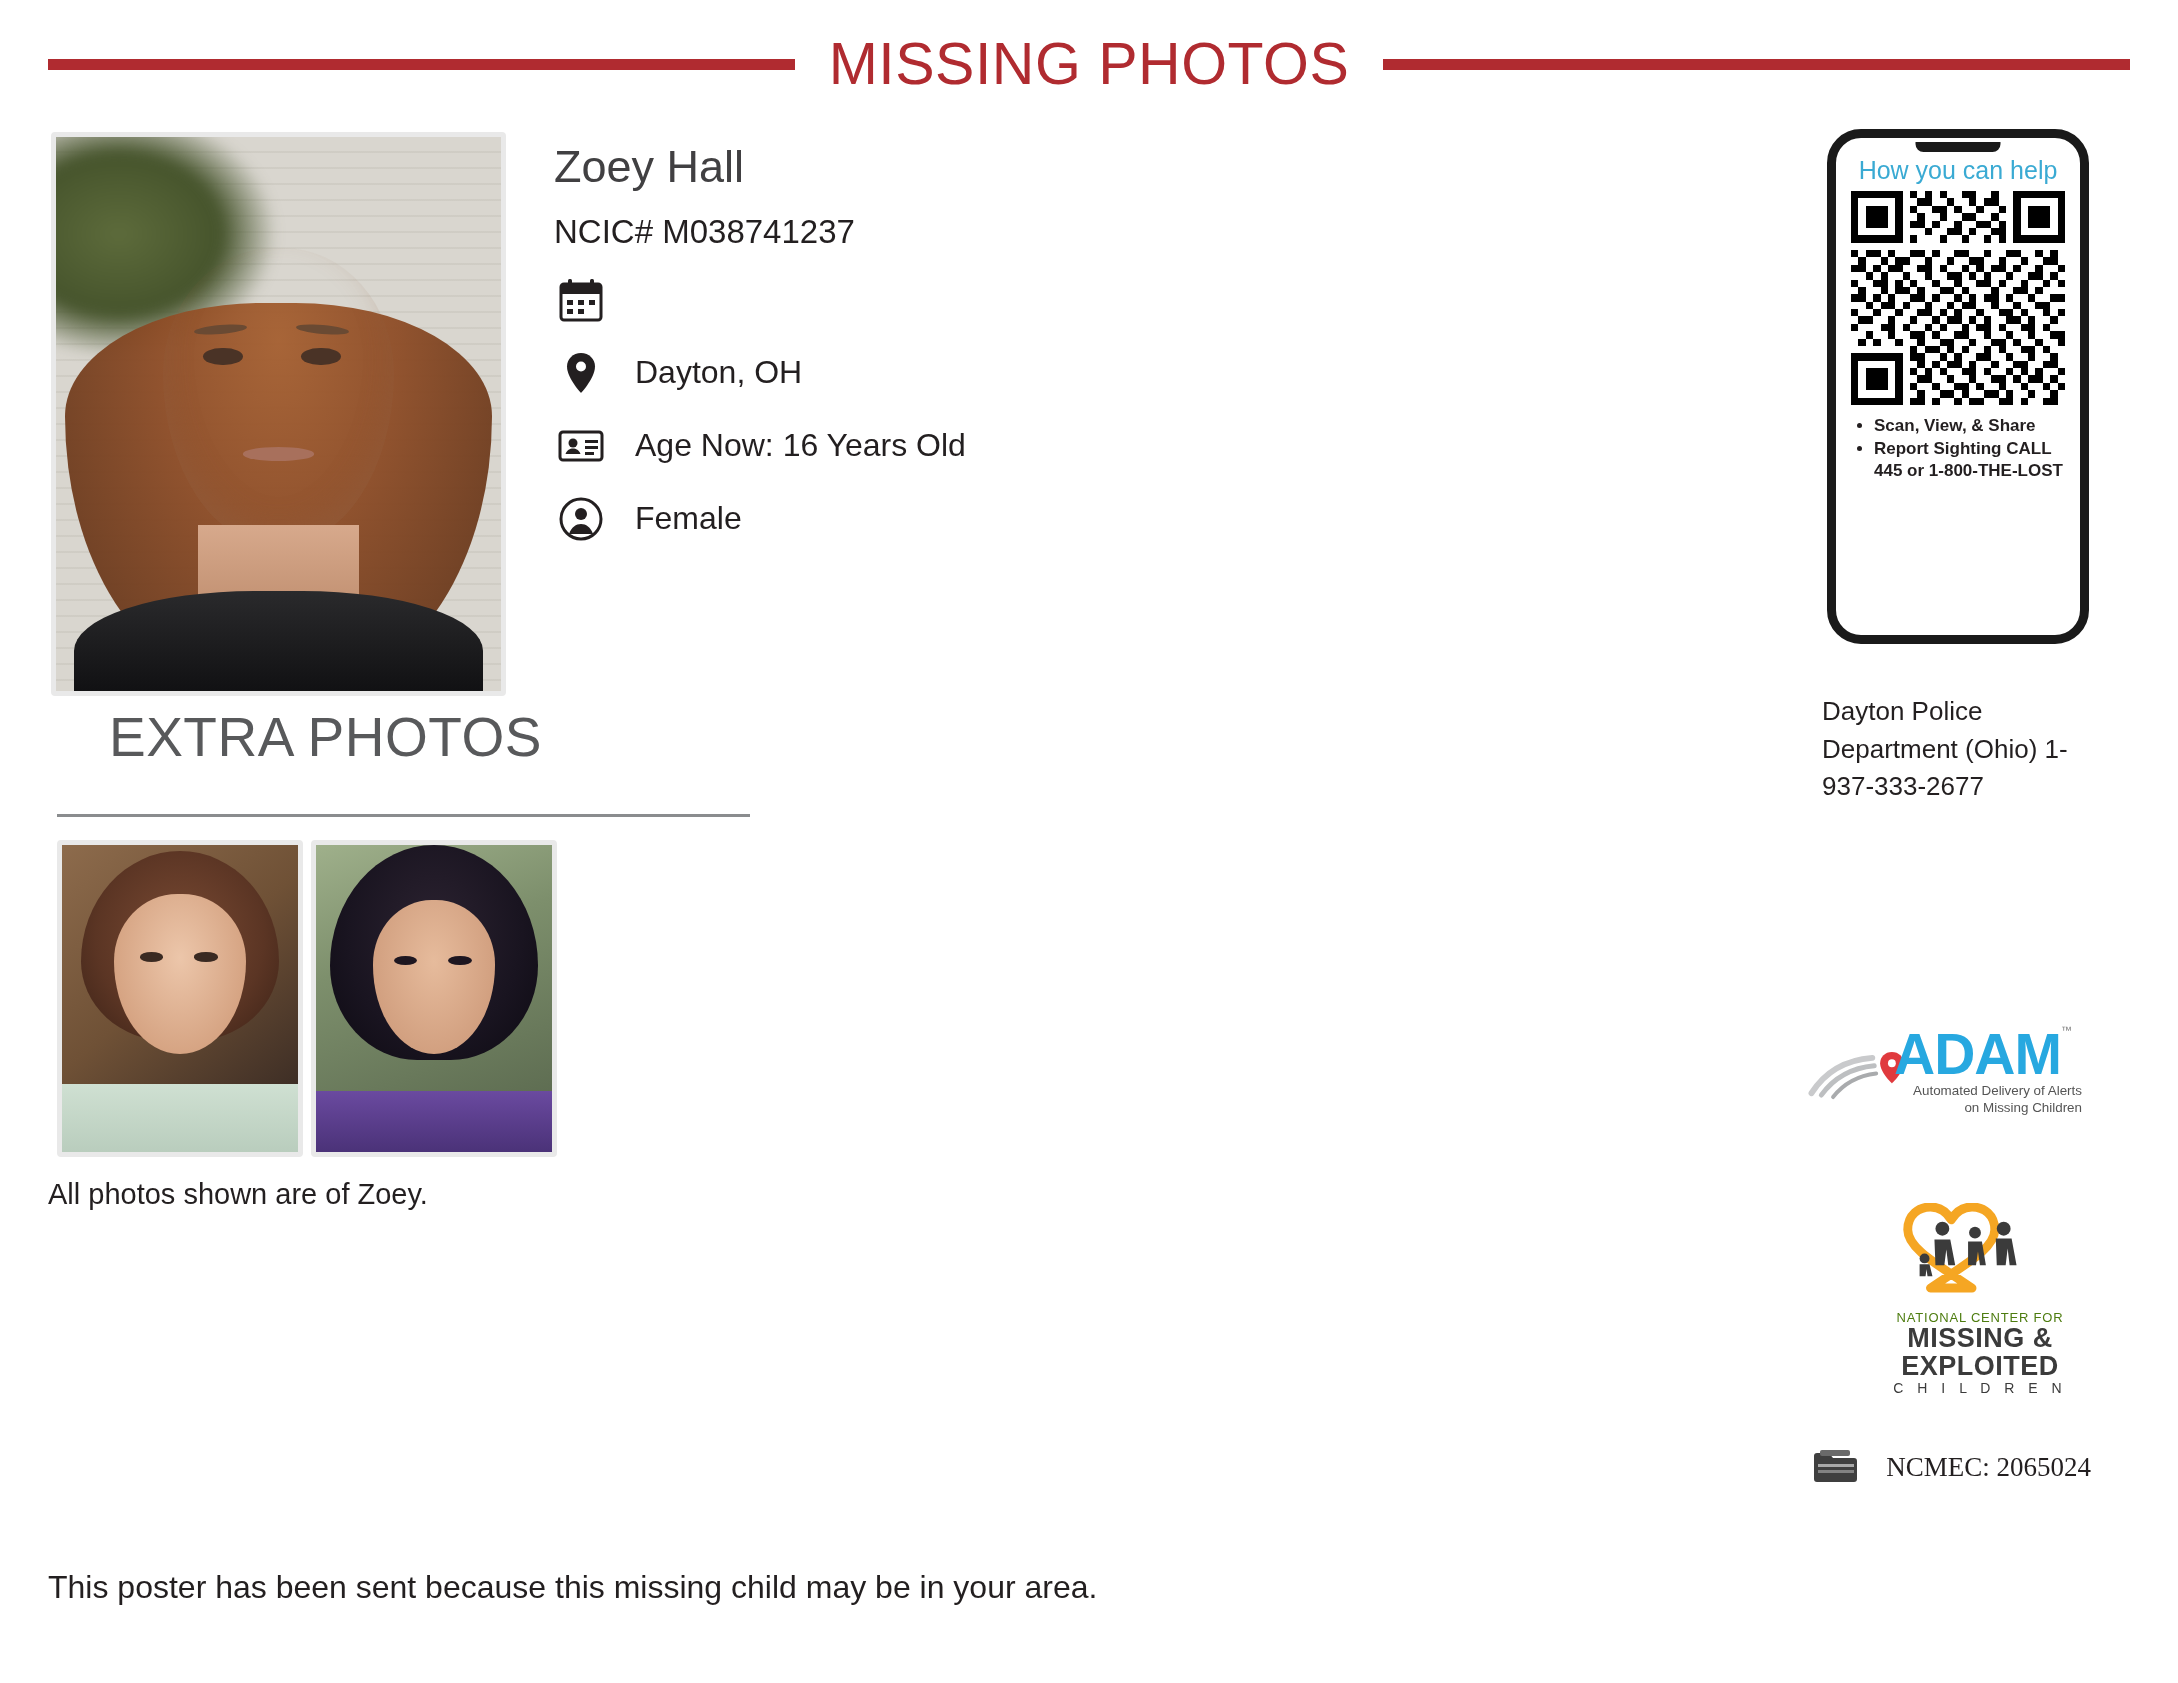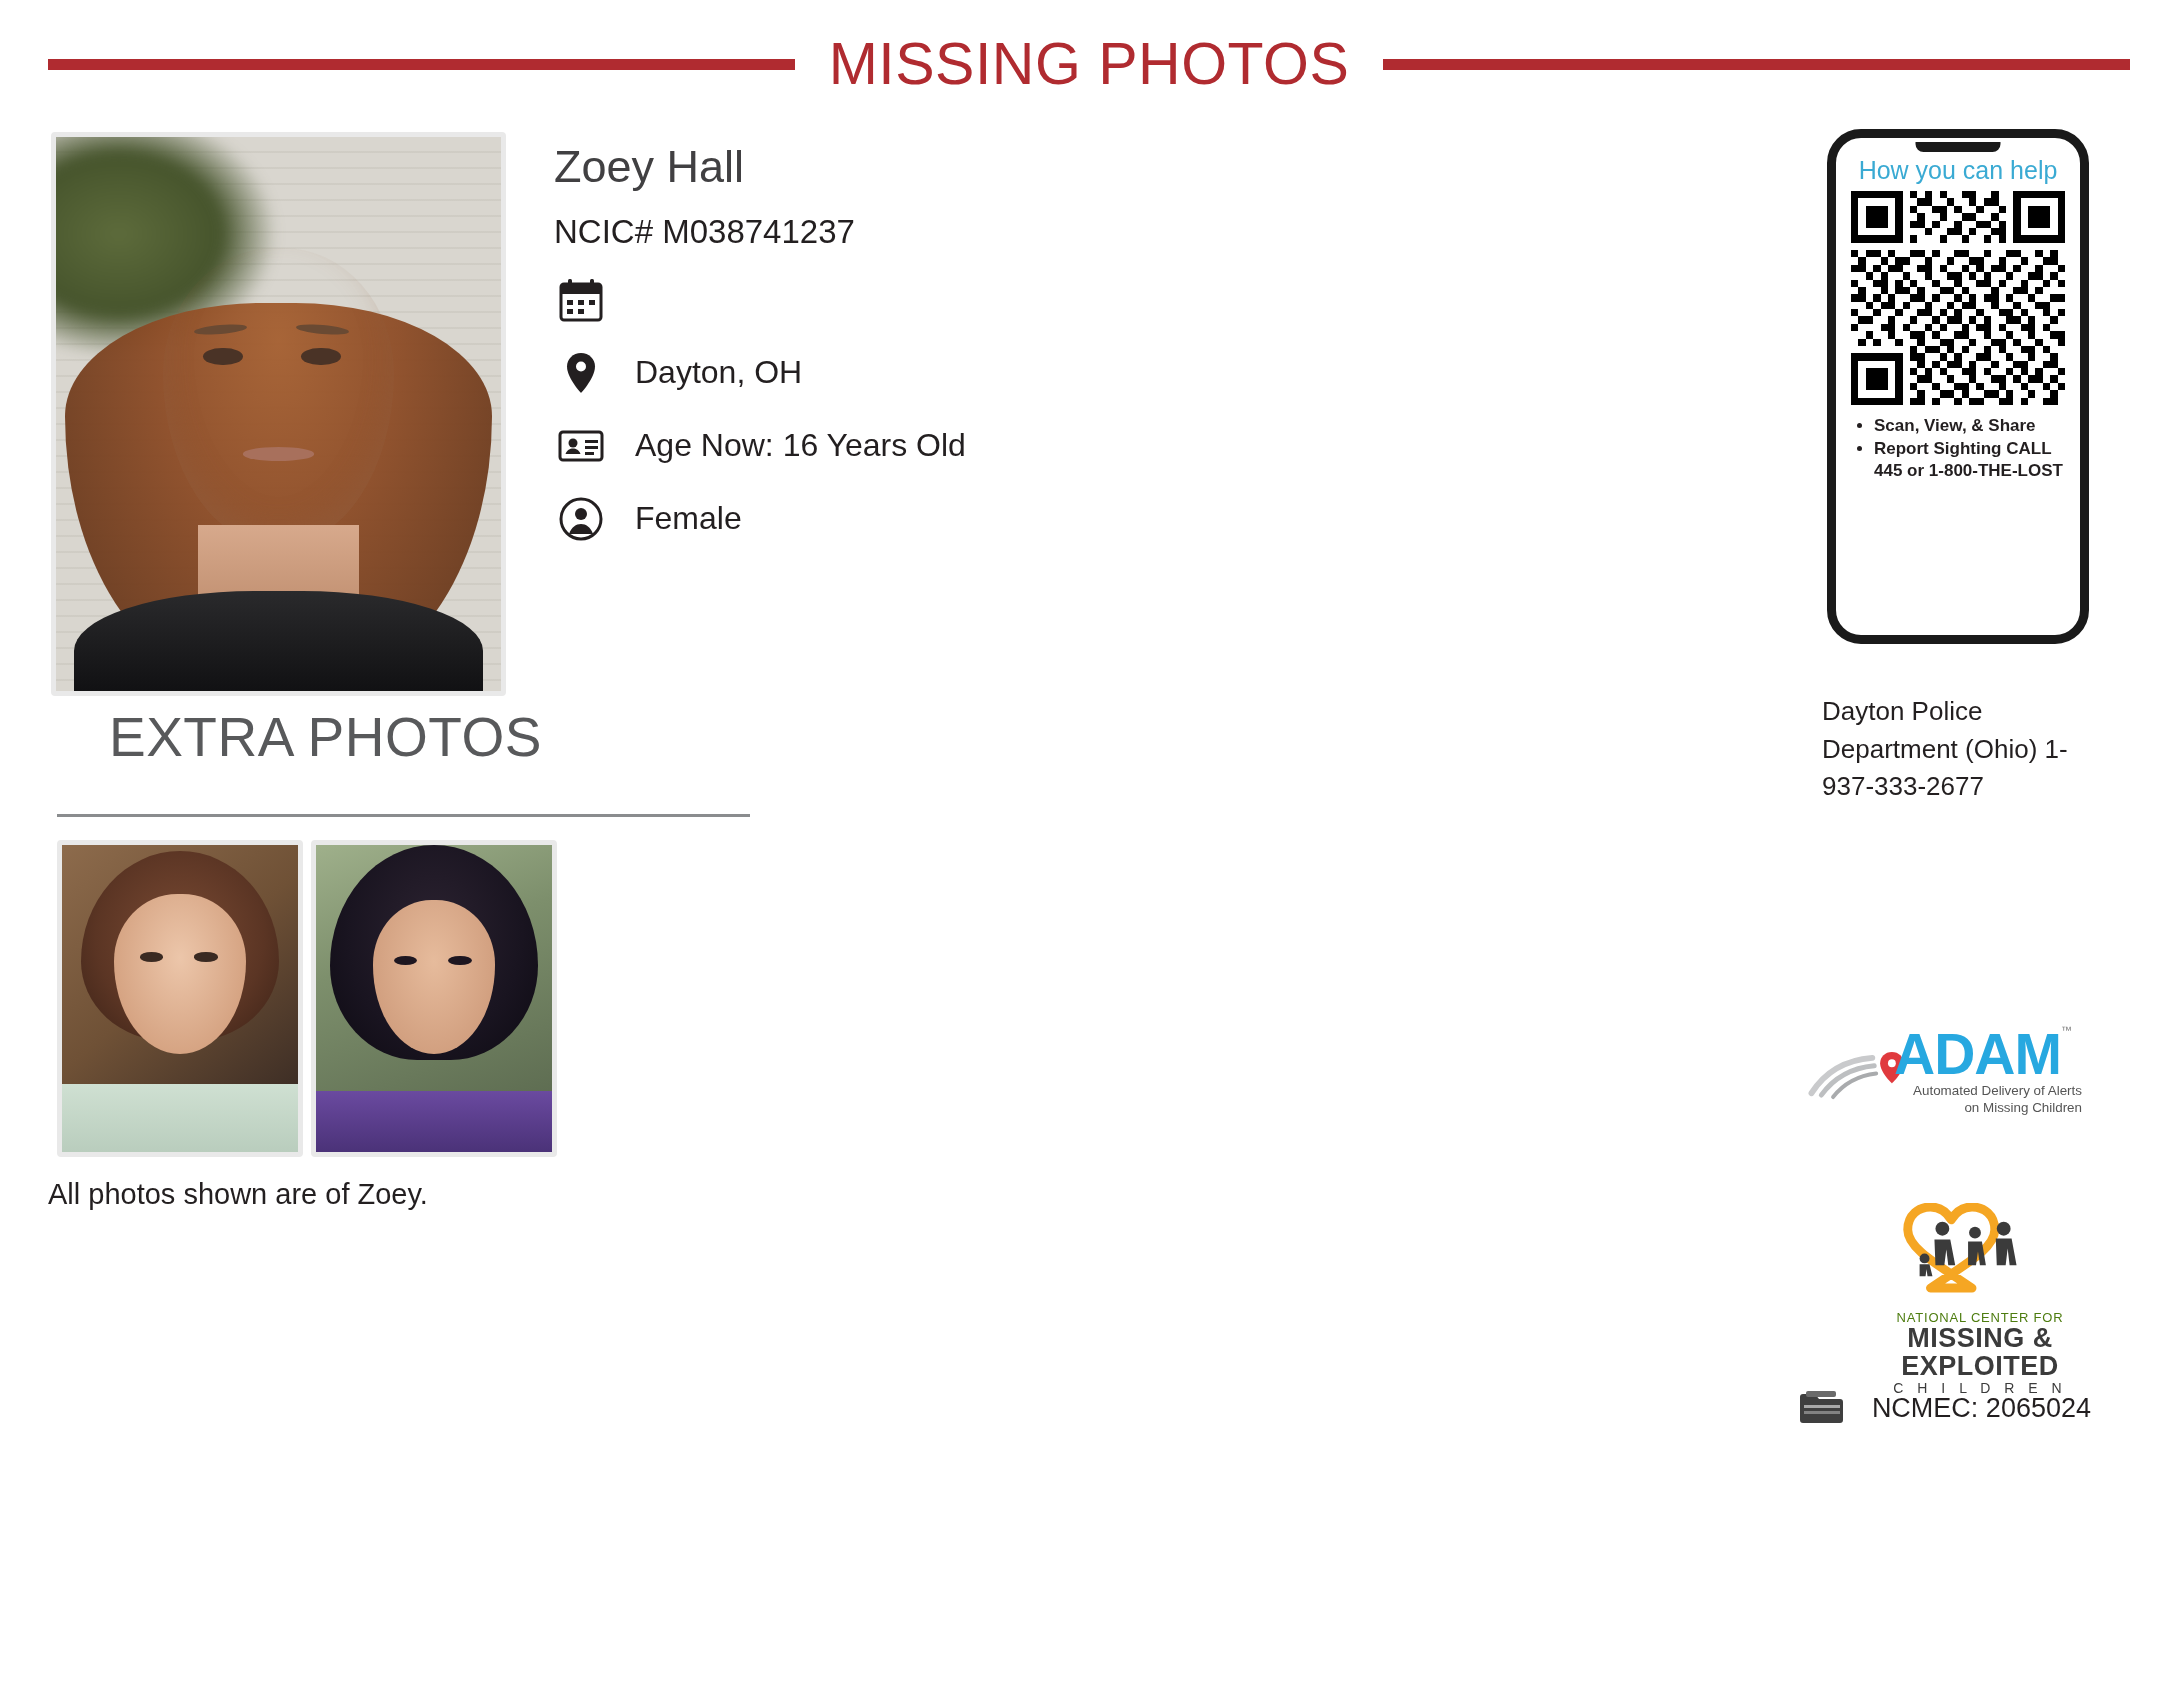--- a/index.html
+++ b/index.html
@@ -304,26 +304,27 @@
     width: 198px;
     text-align: center;
   }
   .ncmec-logo .lines { font-size: 13px; letter-spacing: 0.8px; color:#4d7c0f; margin-top:16px; }
   .ncmec-logo .big { font-size: 27px; font-weight: bold; color:#3b3b3b; letter-spacing:0.5px; line-height:1.02; }
   .ncmec-logo .kids { font-size: 14px; letter-spacing: 5px; color:#3b3b3b; }
 
   .case {
     position: absolute;
     right: 87px;
-    top: 1389px;
+    top: 1448px;
     display: flex;
     align-items: center;
     gap: 28px;
     font-size: 27px;
     color: #231f20;
+    font-family: Liberation Serif, serif;
   }
 
   .footer-note {
     position: absolute;
     left: 48px;
     top: 1569px;
     font-size: 32px;
     color: #231f20;
   }
 
@@ -733,15 +734,16 @@
       <svg width="46" height="38" viewBox="0 0 46 38">
         <path d="M2 8a3 3 0 013-3h12l4 5h21a3 3 0 013 3v18a3 3 0 01-3 3H5a3 3 0 01-3-3z" fill="#3f3f3f"></path>
         <rect x="8" y="2" width="30" height="6" rx="2" fill="#6a6a6a"></rect>
         <rect x="6" y="16" width="36" height="3" fill="#ffffff" opacity=".55"></rect>
         <rect x="6" y="22" width="36" height="3" fill="#ffffff" opacity=".35"></rect>
       </svg>
     </span>
     <span>NCMEC: 2065024</span>
   </div>
 
+  <div class="footer-note">This poster has been sent because this missing child may be in your area.</div>
 
 </div>
 
 
 </body></html>

